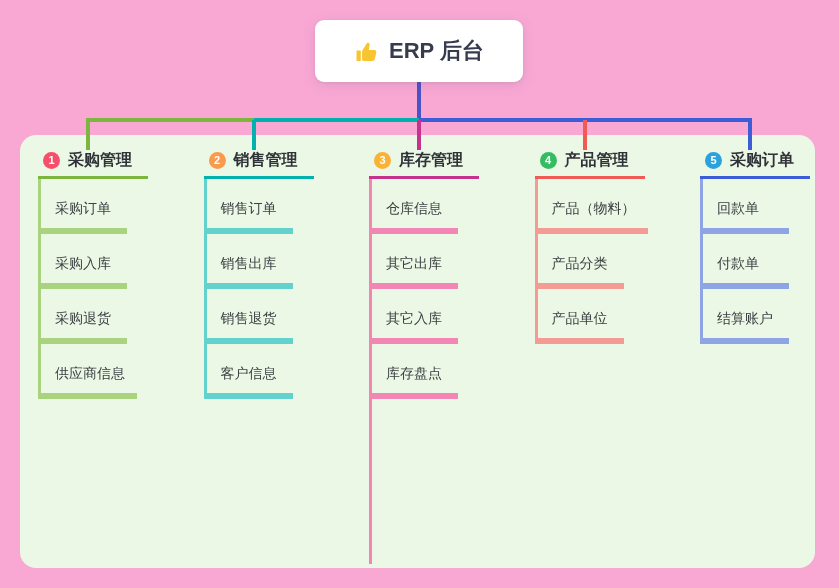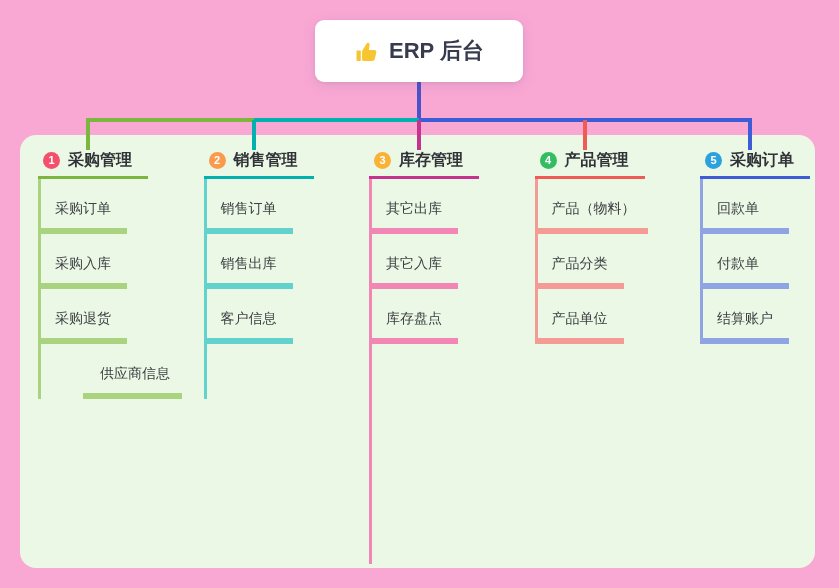--- a/index.html
+++ b/index.html
@@ -107,49 +107,55 @@
     <div class="child-row">
     <span class="child-label" style="border-bottom-color: rgb(169, 211, 127);">采购订单</span>
   </div>
           <div class="child-row">
     <span class="child-label" style="border-bottom-color: rgb(169, 211, 127);">采购入库</span>
   </div>
           <div class="child-row">
     <span class="child-label" style="border-bottom-color: rgb(169, 211, 127); margin-top: 16px;">采购退货</span>
   </div>
           <div class="child-row">
-    <span class="child-label" style="border-bottom-color: rgb(169, 211, 127); margin-left: 45px;">供应商信息</span>
+    <span class="child-label" style="border-bottom-color: rgb(169, 211, 127);">供应商信息</span>
   </div>
         </div>
   </div>
       <div class="branch-col" style="left: 203.5px; top: 148px;">
     <div class="branch-header" style="border-bottom-color: rgb(0, 177, 174);">
       <span class="badge" style="background: rgb(249, 154, 77);">2</span>
       <span class="branch-label">销售管理</span>
     </div>
     <div class="children">
       <div class="vline" style="background: rgb(99, 209, 204); height: 220px;"></div>
     <div class="child-row">
     <span class="child-label" style="border-bottom-color: rgb(99, 209, 204);">销售订单</span>
   </div>
           <div class="child-row">
     <span class="child-label" style="border-bottom-color: rgb(99, 209, 204);">销售出库</span>
   </div>
           <div class="child-row">
+    <span class="child-label" style="border-bottom-color: rgb(99, 209, 204);">销售退货</span>
+  </div>
+          <div class="child-row">
     <span class="child-label" style="border-bottom-color: rgb(99, 209, 204);">客户信息</span>
   </div>
         </div>
   </div>
       <div class="branch-col" style="left: 369px; top: 148px;">
     <div class="branch-header" style="border-bottom-color: rgb(197, 51, 143);">
       <span class="badge" style="background: rgb(249, 178, 52);">3</span>
       <span class="branch-label">库存管理</span>
     </div>
     <div class="children">
       <div class="vline" style="background: rgb(242, 134, 180); height: 385px;"></div>
+    <div class="child-row">
+    <span class="child-label" style="border-bottom-color: rgb(242, 134, 180);">仓库信息</span>
+  </div>
           <div class="child-row">
     <span class="child-label" style="border-bottom-color: rgb(242, 134, 180);">其它出库</span>
   </div>
           <div class="child-row">
     <span class="child-label" style="border-bottom-color: rgb(242, 134, 180);">其它入库</span>
   </div>
           <div class="child-row">
     <span class="child-label" style="border-bottom-color: rgb(242, 134, 180);">库存盘点</span>
   </div>
         </div>

